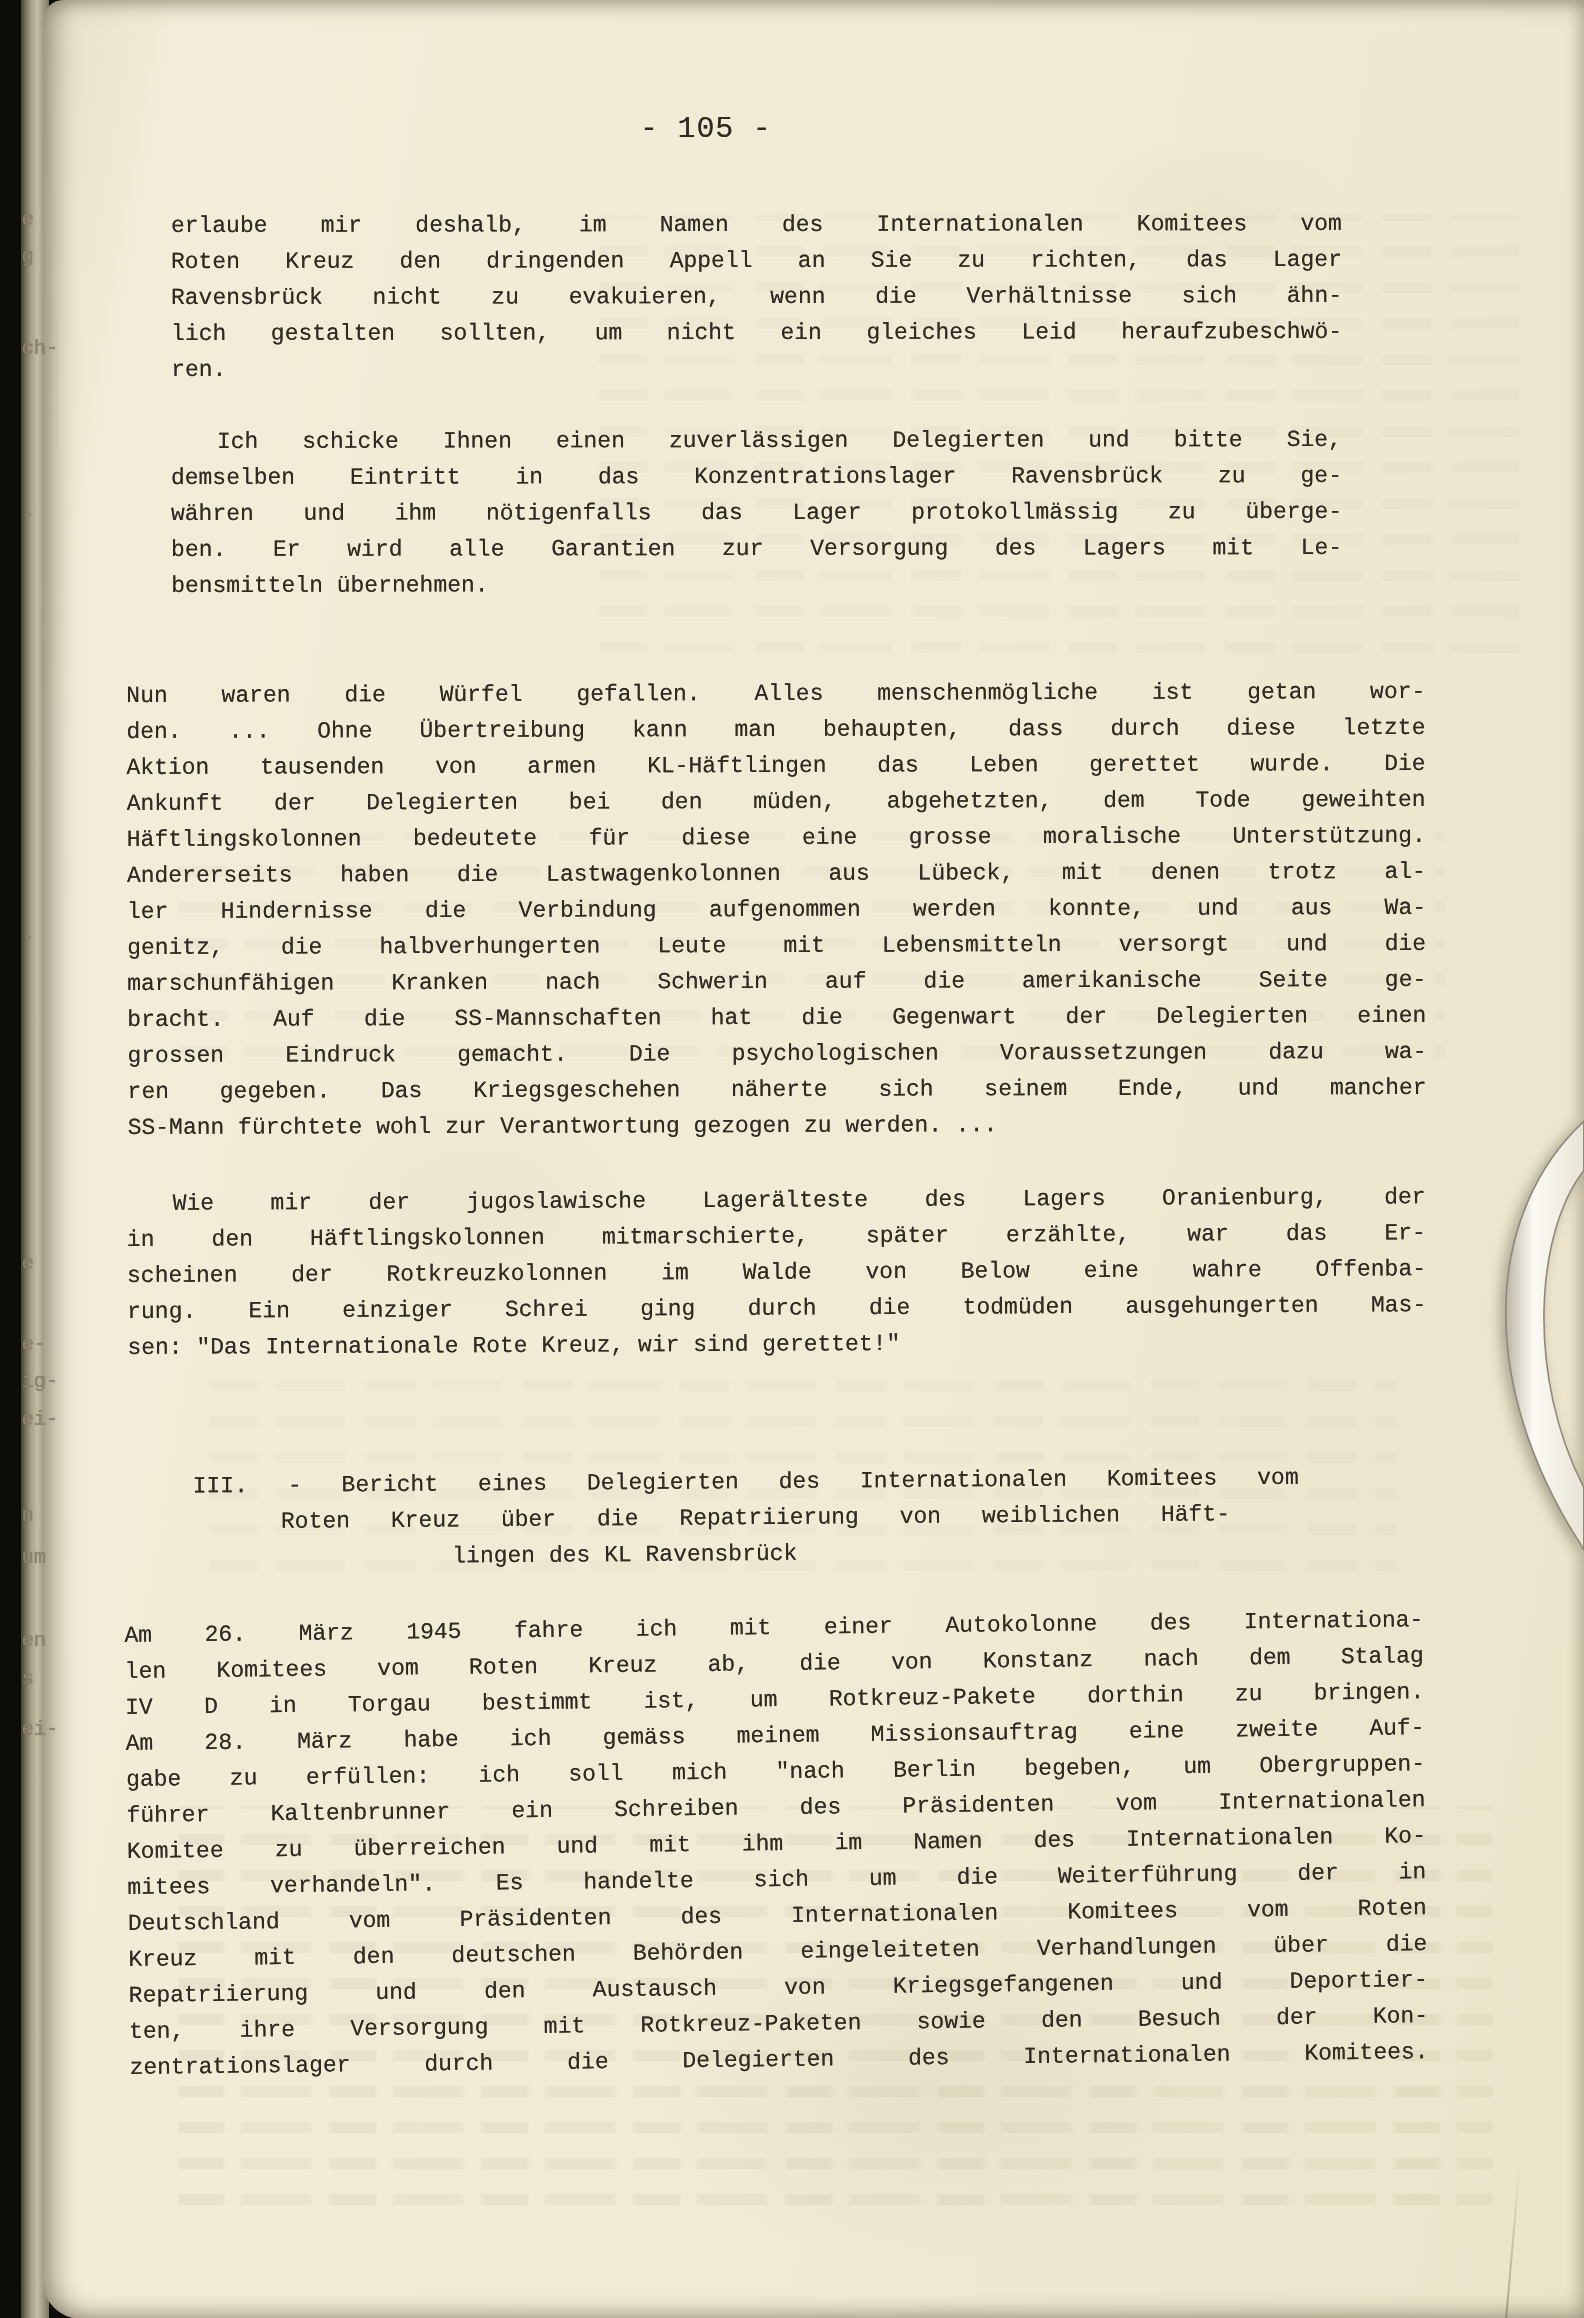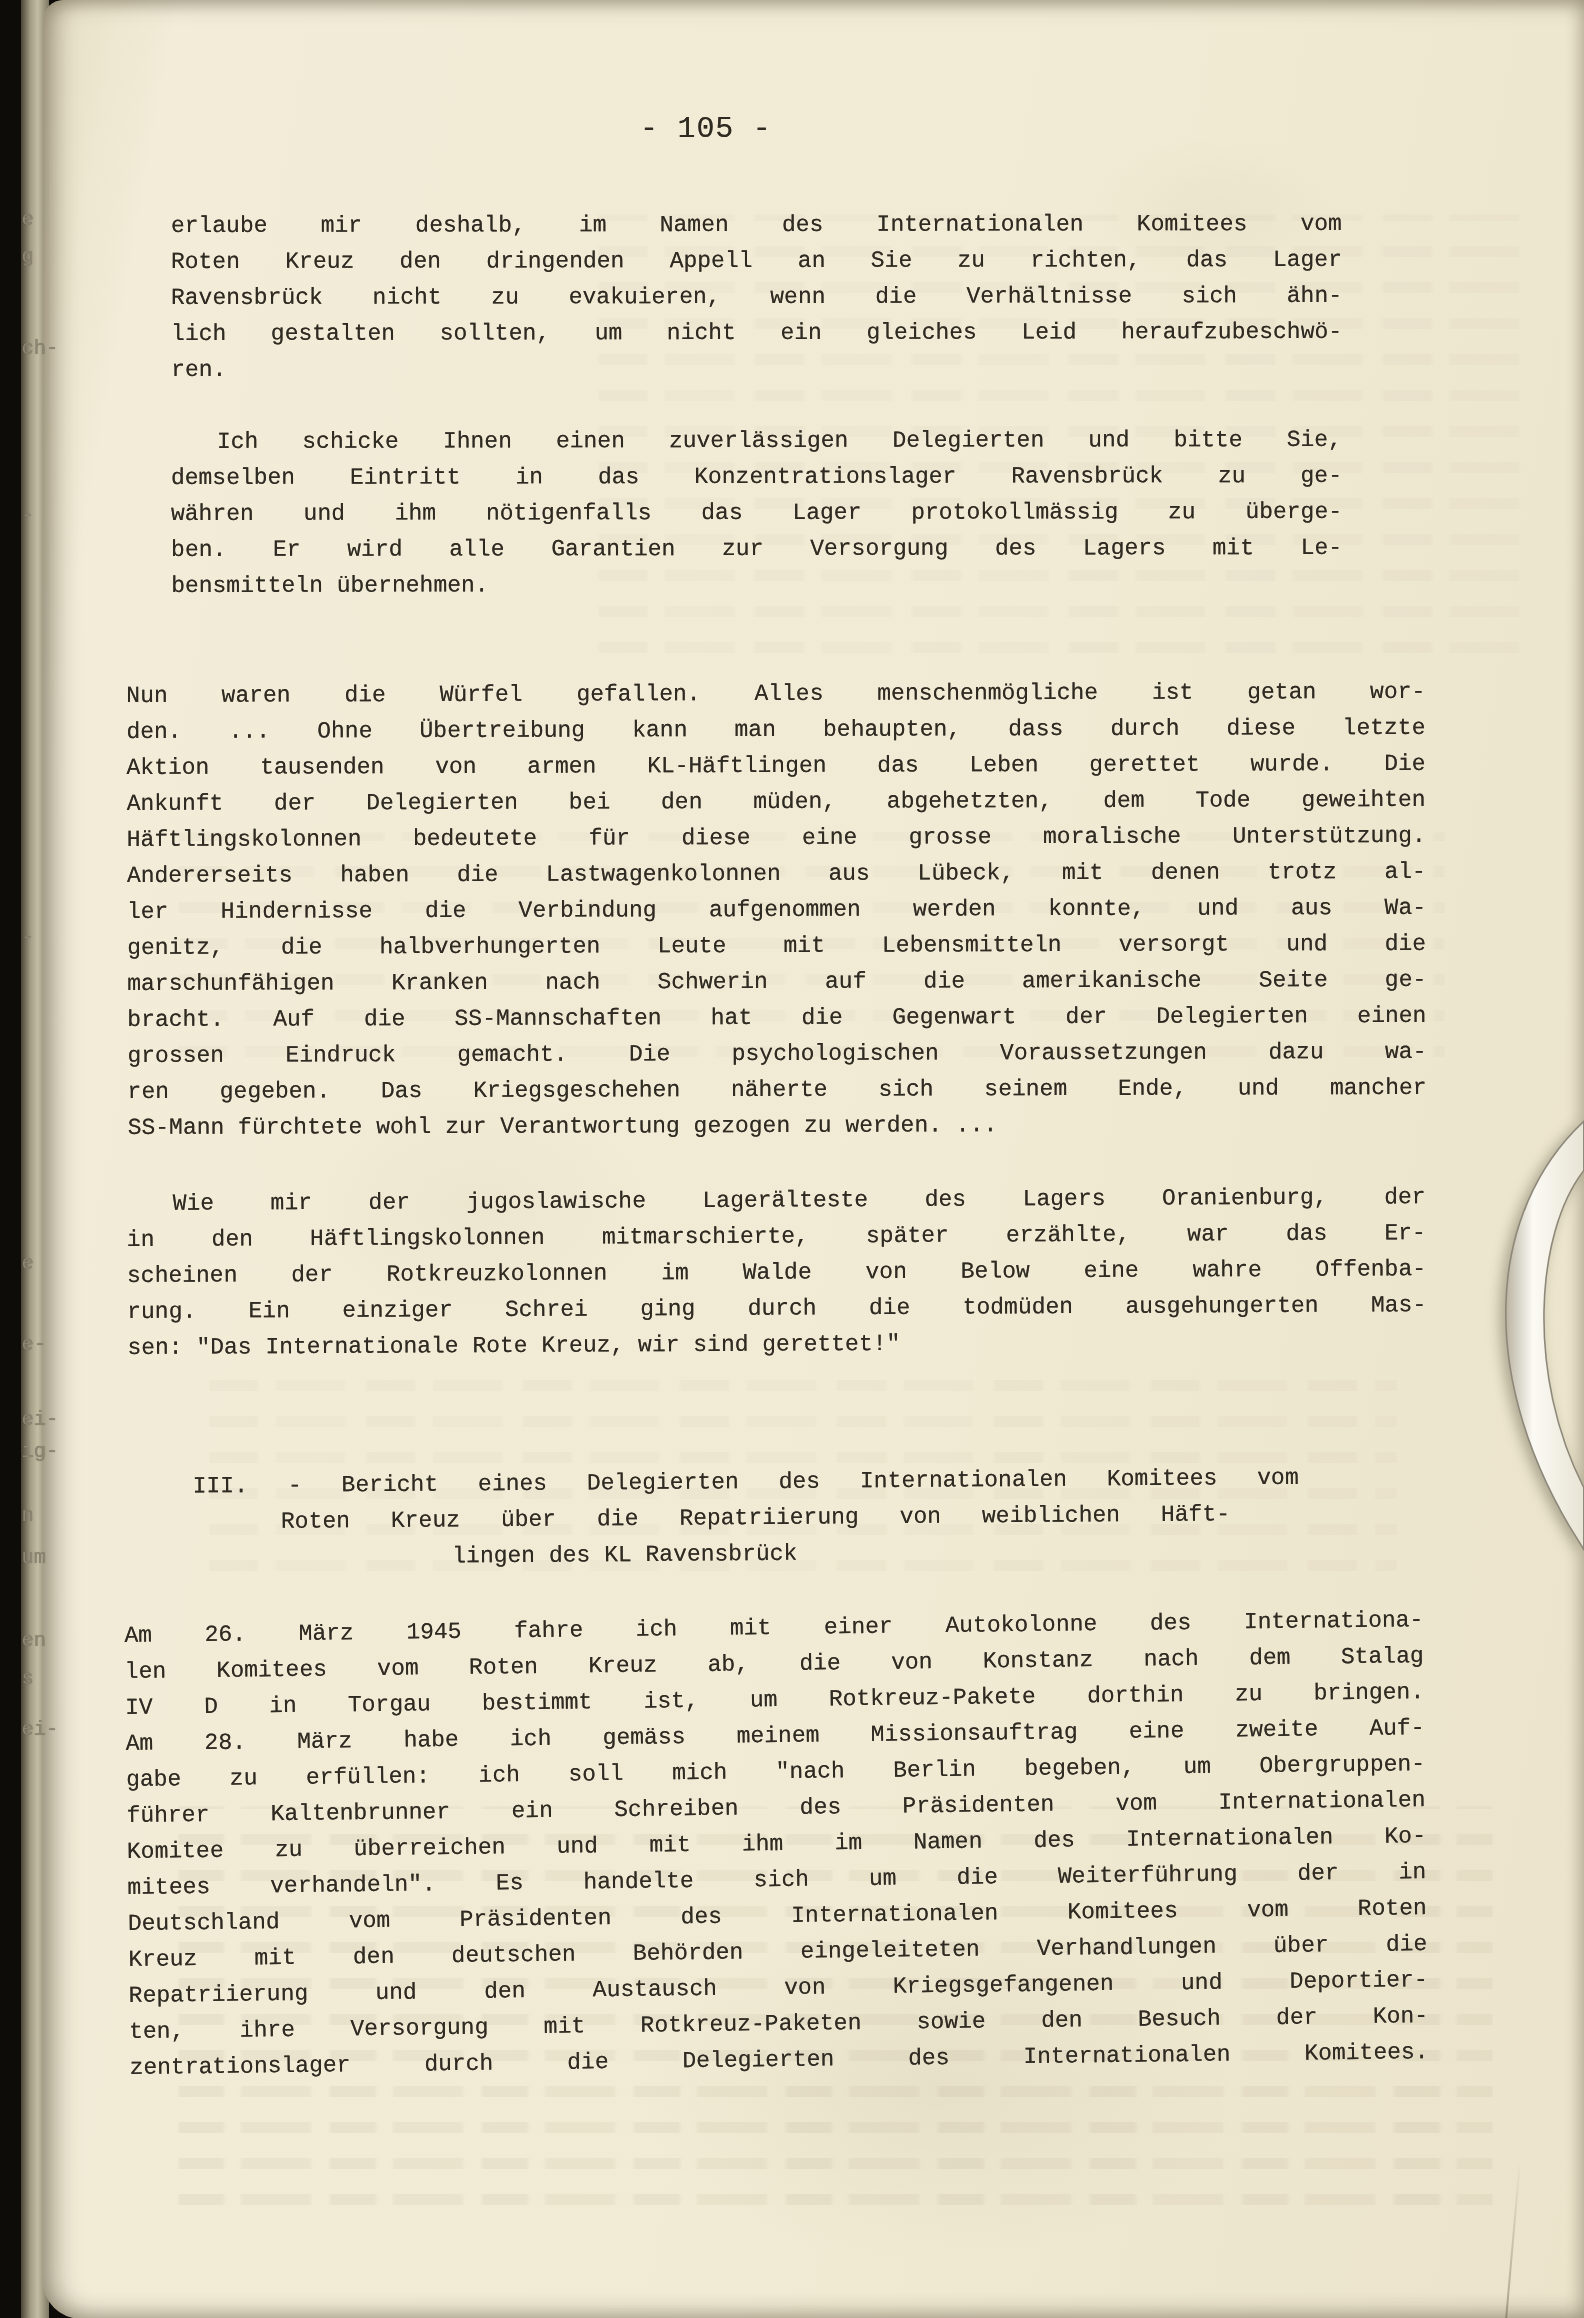--- a/index.html
+++ b/index.html
@@ -101,21 +101,21 @@
 
 <div class="facing-strip"></div>
 <div>
     <span class="frag" style="top: 208px;">e</span>
     <span class="frag" style="top: 245px;">g</span>
     <span class="frag" style="top: 337px; text-align: right;">ch-</span>
     <span class="frag" style="top: 504px;">-</span>
     <span class="frag" style="top: 926px;">-</span>
     <span class="frag" style="top: 1252px;">e</span>
     <span class="frag" style="top: 1333px;">e-</span>
-    <span class="frag" style="top: 1440px;">ig-</span>
+    <span class="frag" style="top: 1370px;">ig-</span>
     <span class="frag" style="top: 1408px;">ei-</span>
     <span class="frag" style="top: 1546px;">um</span>
     <span class="frag" style="top: 1504px;">n</span>
     <span class="frag" style="top: 1629px;">en</span>
     <span class="frag" style="top: 1667px;">s</span>
     <span class="frag" style="top: 1718px;">ei-</span>
   </div>
 
 <div class="page">
   <div class="stains"></div>

